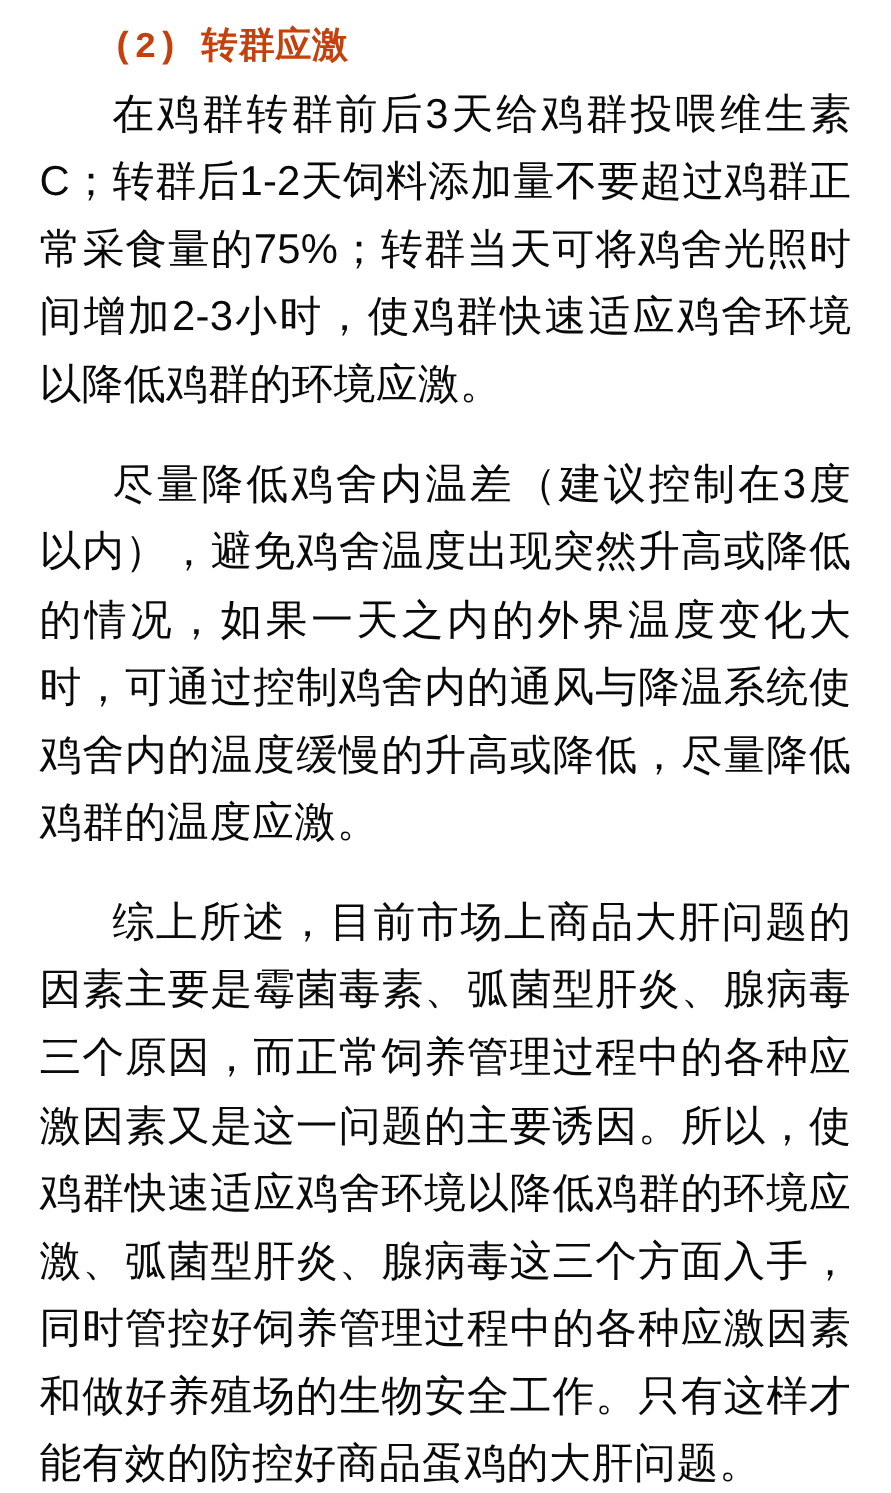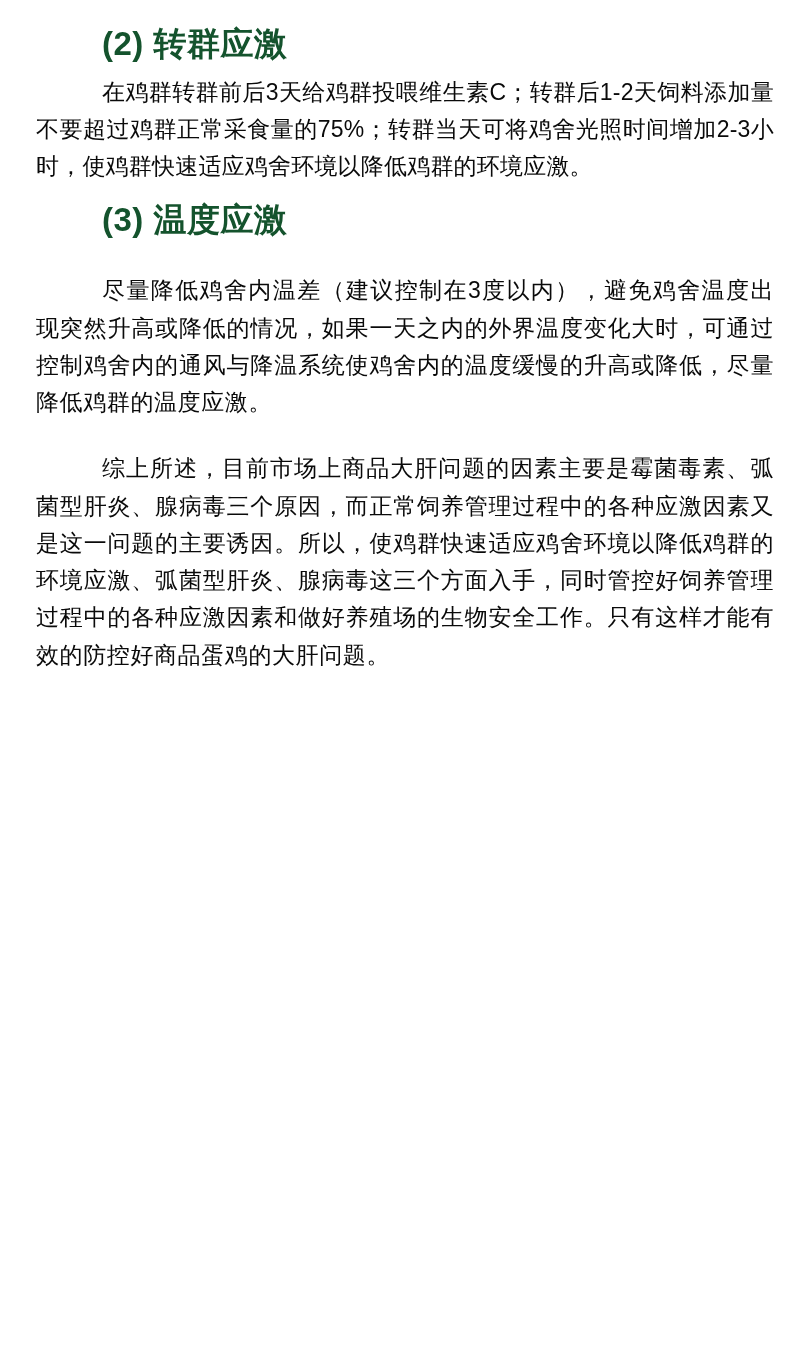--- a/index.html
+++ b/index.html
@@ -20,24 +20,25 @@
     padding: 10px 36px 20px 36px;
     background: #ffffff;
   }
   .heading {
     font-size: 33px;
     font-weight: bold;
     line-height: 1.45;
     letter-spacing: 0.5px;
     margin: 10px 0 6px 0;
     padding-left: 66px;
-    color: #14532d;
+    color: #c2410c;
+    font-family: Liberation Mono, monospace;
   }
   .para {
-    font-size: 23px;
+    font-size: 38px;
     line-height: 1.62;
     margin: 0 0 4px 0;
     text-indent: 66px;
     text-align: justify;
     text-justify: inter-ideograph;
     color: #0a0a0a;
     letter-spacing: 0.2px;
   }
   .para.loose {
     letter-spacing: 0.6px;
@@ -49,19 +50,18 @@
 </style>
 </head>
 <body>
 
 <div class="page">
 
   <h2 class="heading">(2) 转群应激</h2>
 
   <p class="para">在鸡群转群前后3天给鸡群投喂维生素C；转群后1-2天饲料添加量不要超过鸡群正常采食量的75%；转群当天可将鸡舍光照时间增加2-3小时，使鸡群快速适应鸡舍环境以降低鸡群的环境应激。</p>
 
-  <h2 class="heading">(3) 温度应激</h2>
 
   <p class="para loose">尽量降低鸡舍内温差（建议控制在3度以内），避免鸡舍温度出现突然升高或降低的情况，如果一天之内的外界温度变化大时，可通过控制鸡舍内的通风与降温系统使鸡舍内的温度缓慢的升高或降低，尽量降低鸡群的温度应激。</p>
 
   <p class="para loose">综上所述，目前市场上商品大肝问题的因素主要是霉菌毒素、弧菌型肝炎、腺病毒三个原因，而正常饲养管理过程中的各种应激因素又是这一问题的主要诱因。所以，使鸡群快速适应鸡舍环境以降低鸡群的环境应激、弧菌型肝炎、腺病毒这三个方面入手，同时管控好饲养管理过程中的各种应激因素和做好养殖场的生物安全工作。只有这样才能有效的防控好商品蛋鸡的大肝问题。</p>
 
 </div>
 
 </body></html>

